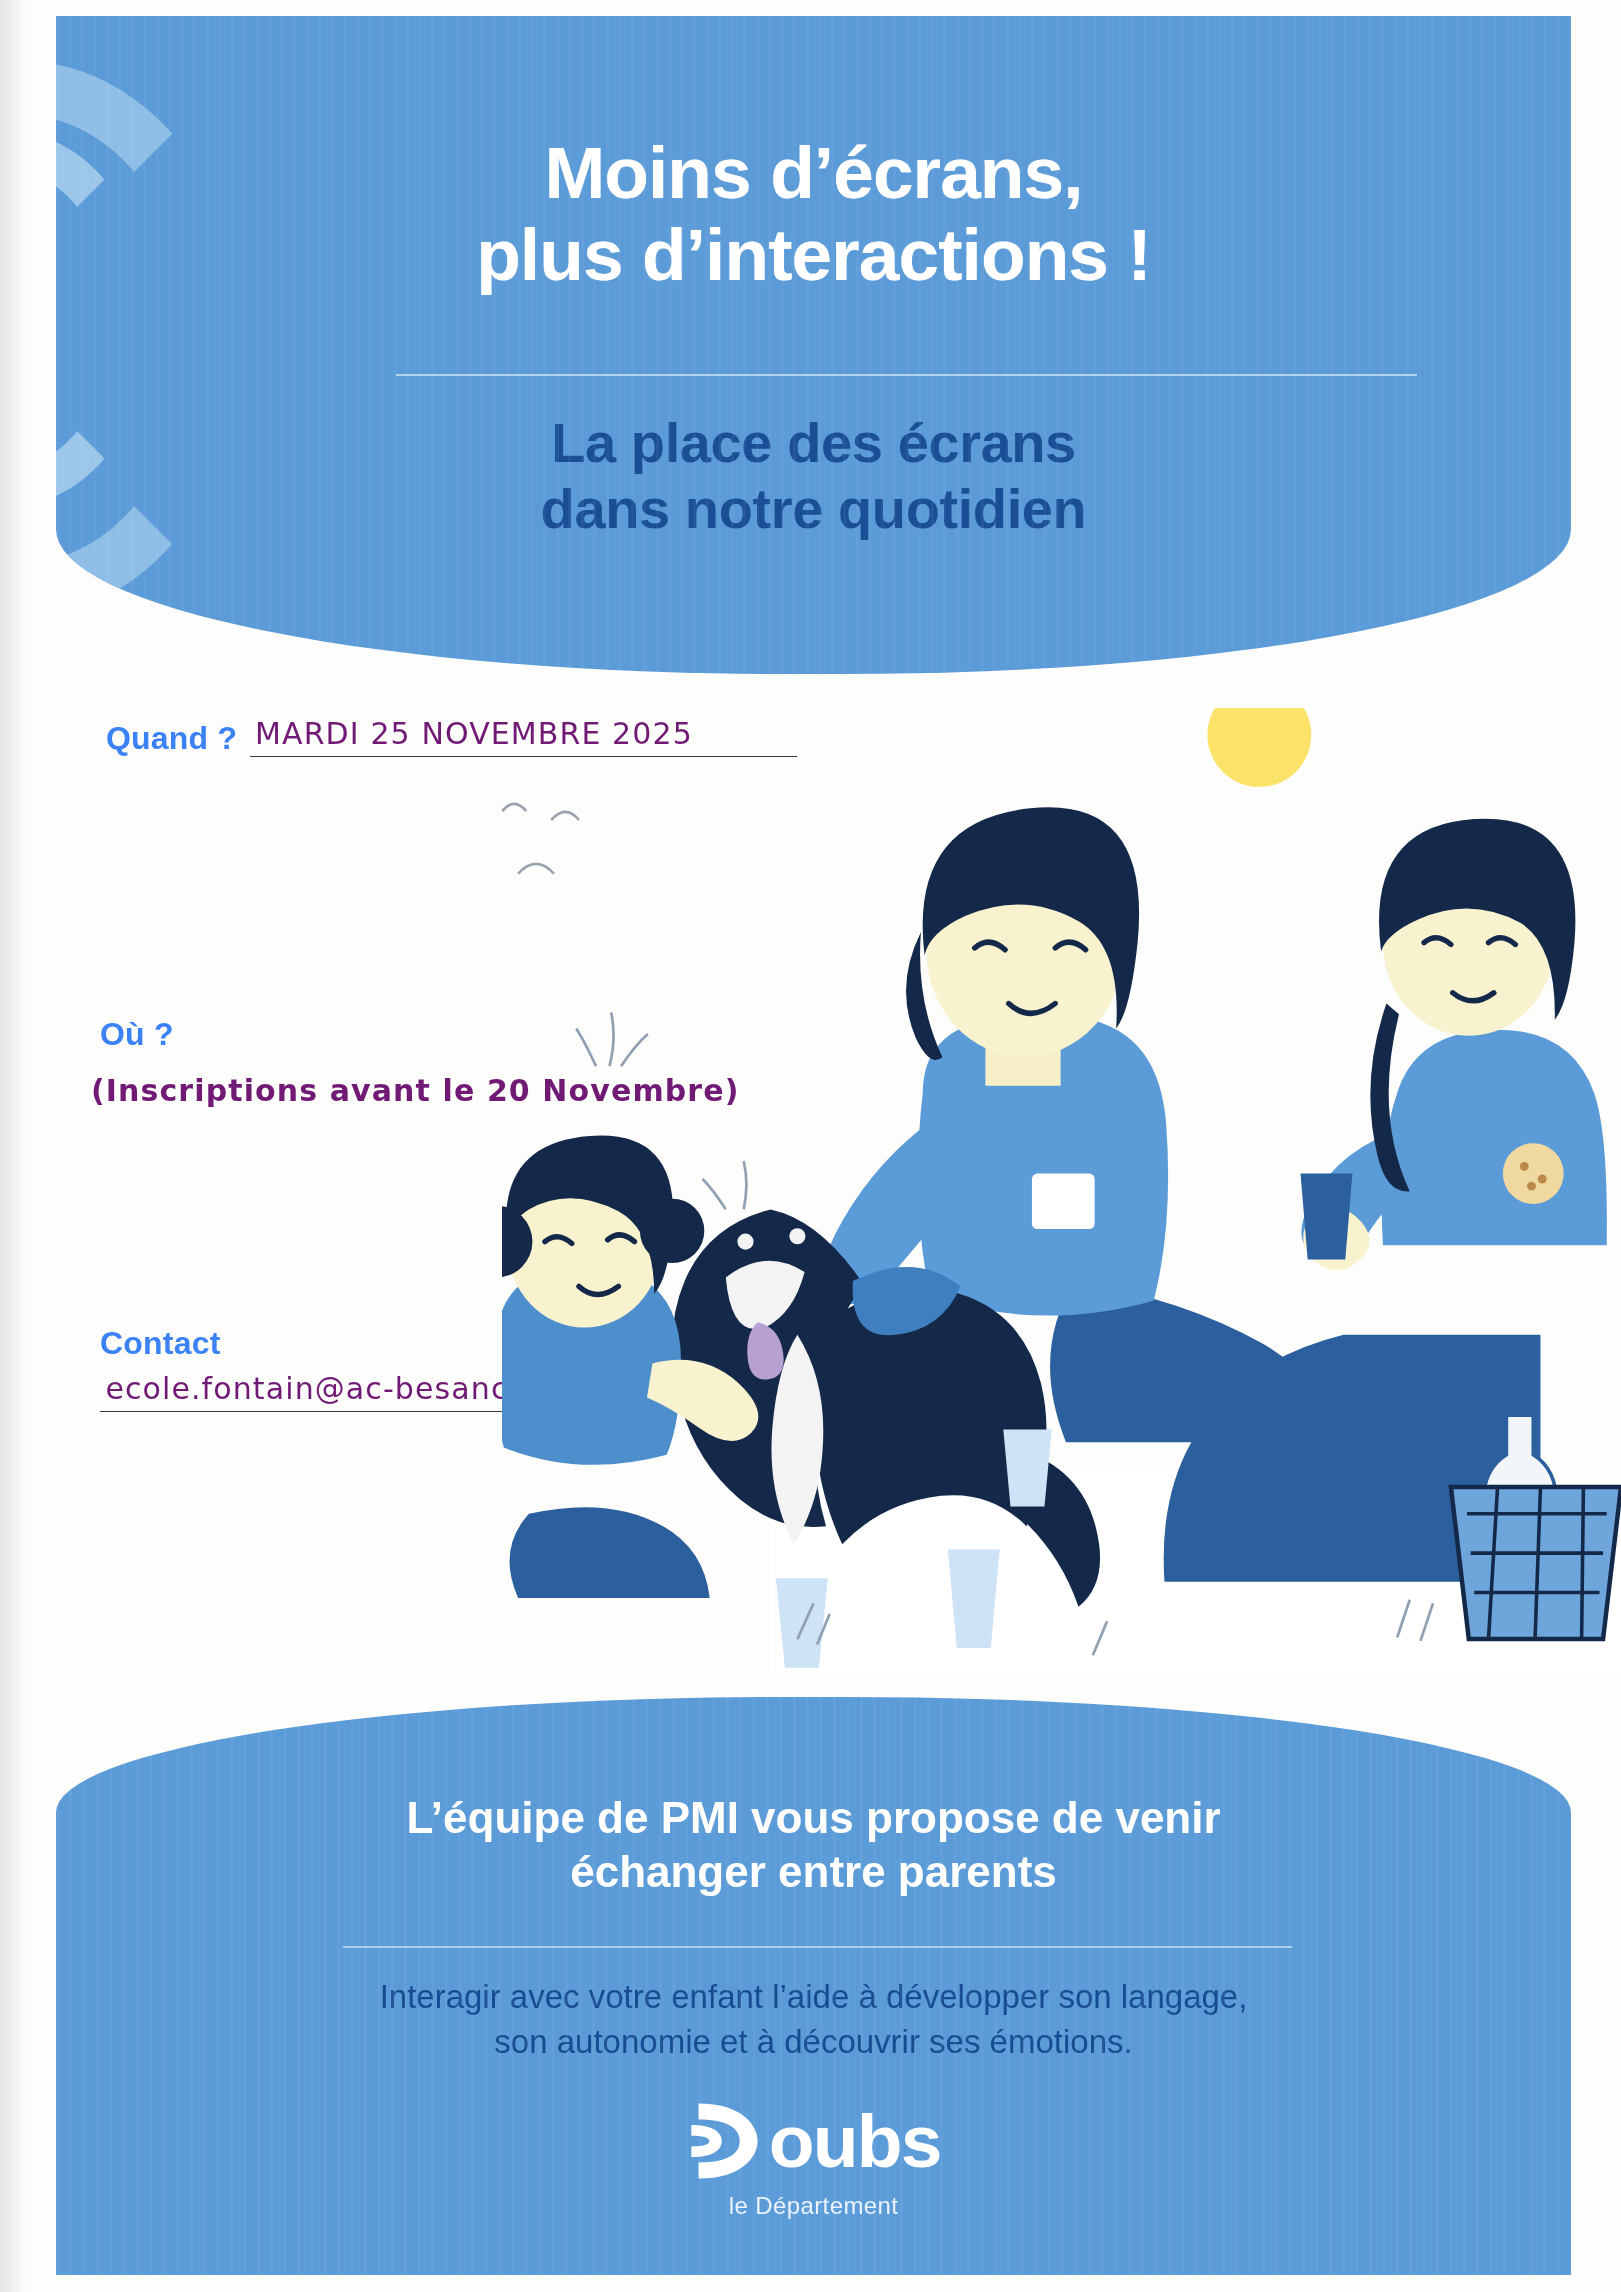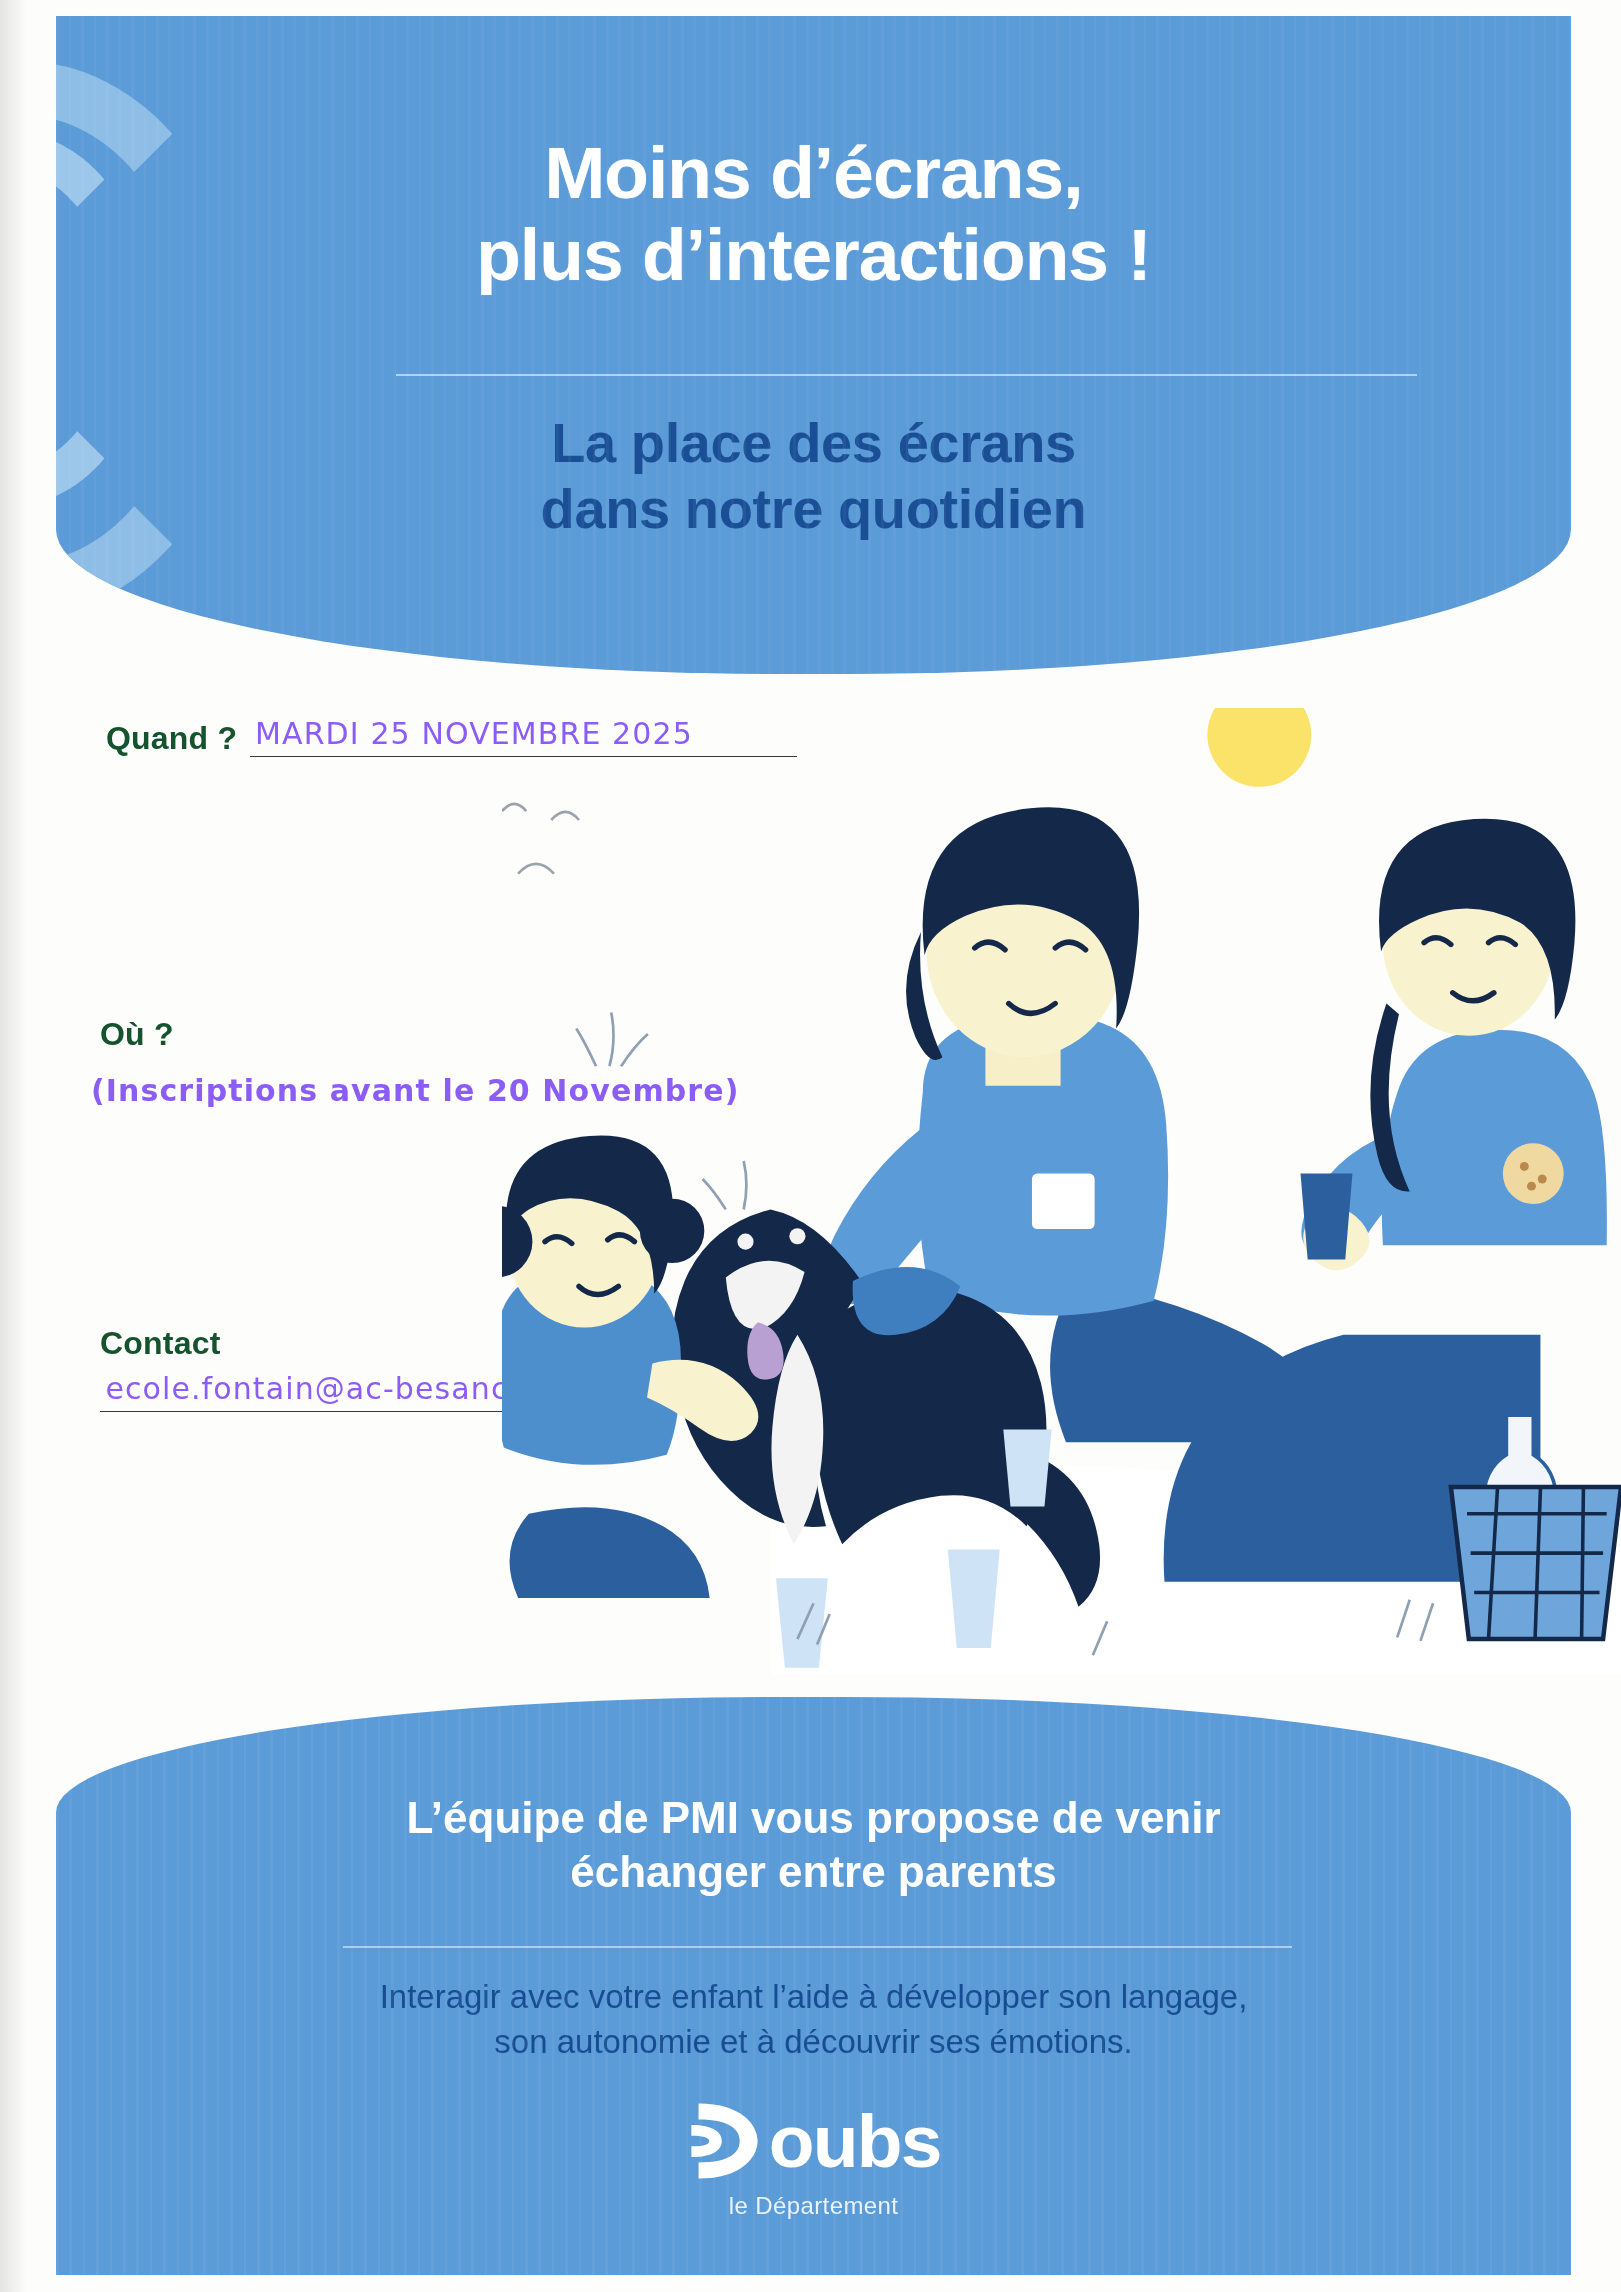--- a/index.html
+++ b/index.html
@@ -106,28 +106,28 @@
     font-size: 56px;
     line-height: 1.18;
     letter-spacing: -0.4px;
   }
 
   
   .field {
     position: absolute;
   }
   .field-label {
-    color: #14532d;
+    color: #3b82f6;
     font-weight: bold;
     font-size: 32px;
     letter-spacing: 0.2px;
   }
   .handwrite {
     font-family: "DejaVu Sans", sans-serif;
-    color: #8b5cf6;
+    color: #701a75;
     font-size: 30px;
     letter-spacing: 1.1px;
   }
   .hw-line {
     border-bottom: 1.8px solid #333a44;
     display: inline-block;
     padding: 0 5.4px 5.4px 5.4px;
   }
 
   .field-quand { left: 106px; top: 716px; display: flex; align-items: flex-end; gap: 12.5px; }

